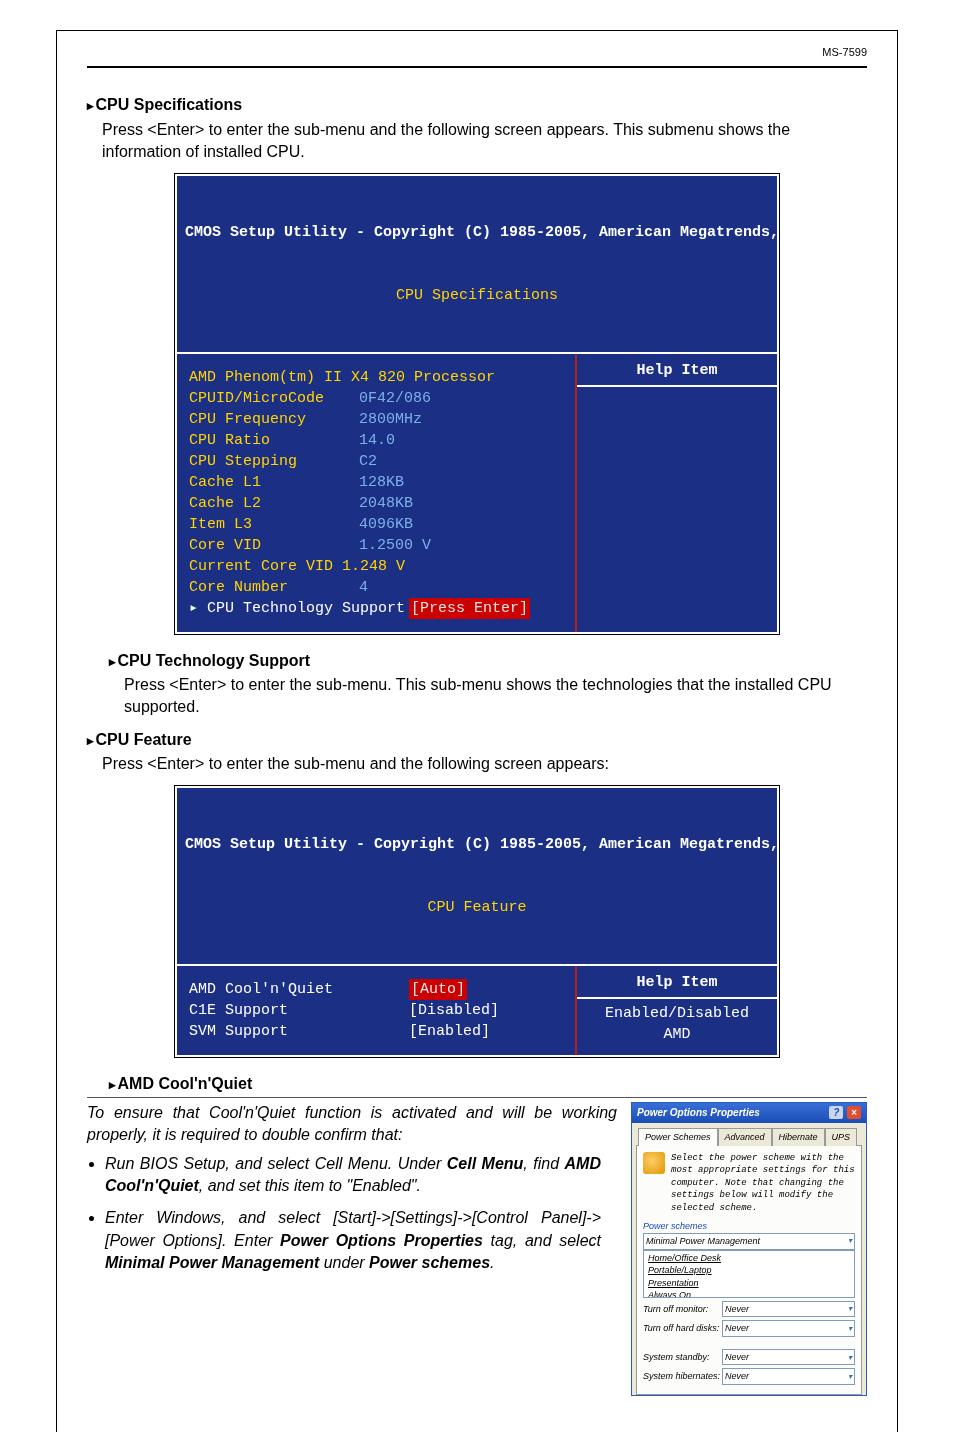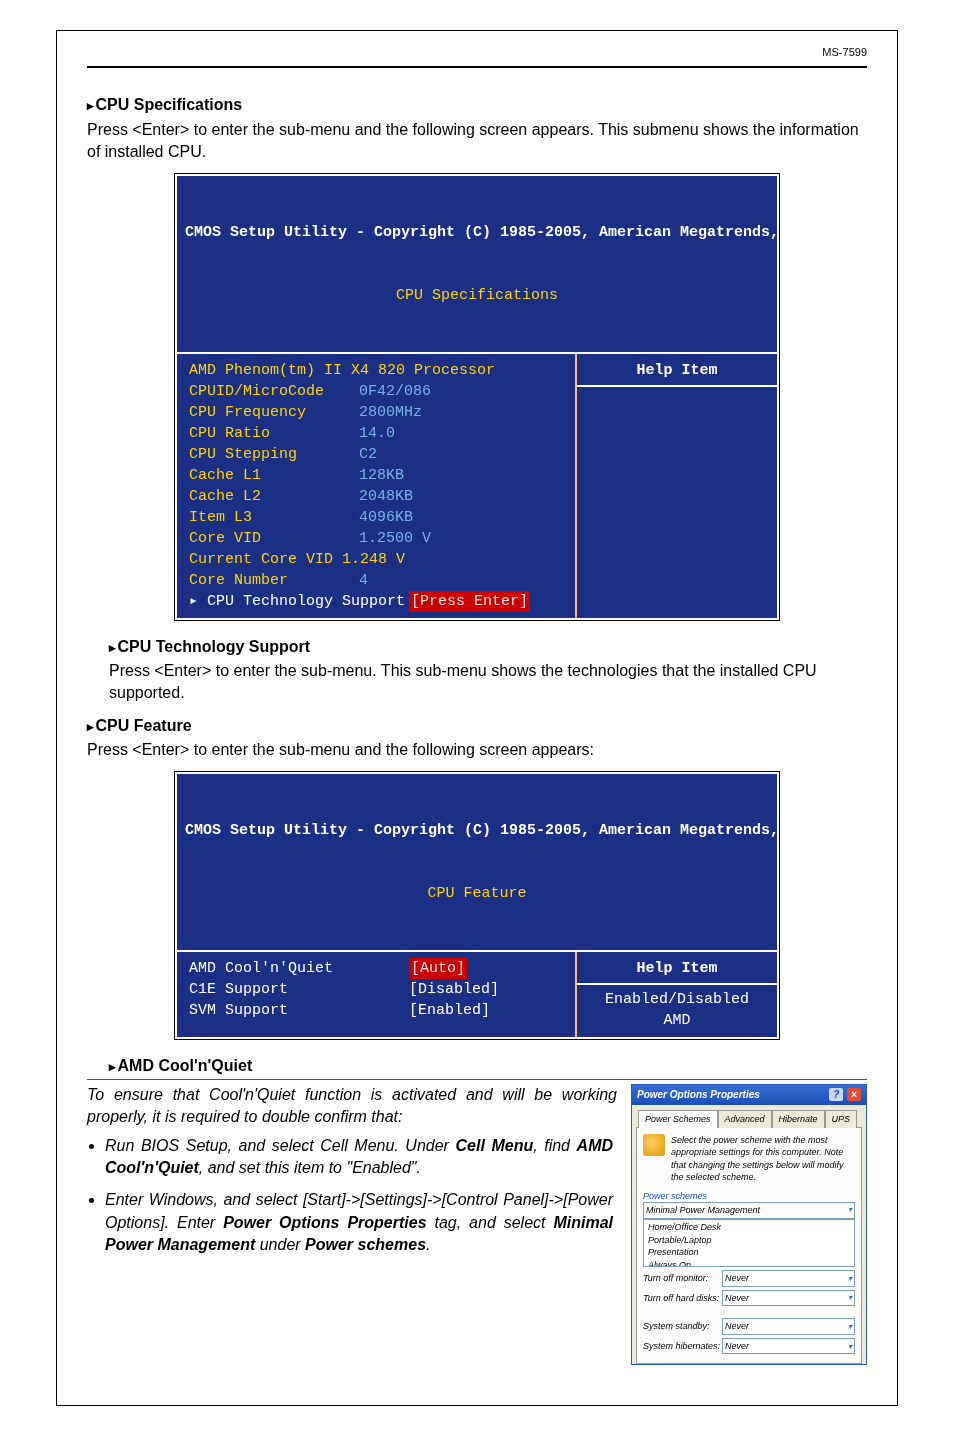--- a/index.html
+++ b/index.html
@@ -33,21 +33,21 @@
   .tri-label {
     font-weight: bold;
     margin-top: 4px;
   }
   .tri::before {
     content: "\25B8";
     font-size: 13px;
     margin-right: 2px;
   }
   .body-text {
-    margin: 2px 0 10px 0;
+    margin: 2px 0 10px 15px;
   }
   .indent {
     margin-left: 22px;
   }
   .bios-box {
     border: 2px solid #fff;
     outline: 1px solid #000;
     background: #1b2f85;
     color: #fff;
     font-family: "Courier New", monospace;
@@ -61,22 +61,22 @@
     white-space: pre;
     border-bottom: 2px solid #fff;
   }
   .bios-title .line1 { color: #fff; font-weight: bold; }
   .bios-title .line2 { color: #ffd400; }
   .bios-body {
     display: flex;
   }
   .bios-left {
     flex: 1;
-    padding: 6px 12px;
-    border-right: 2px solid #fdba74;
+    padding: 13px 12px;
+    border-right: 2px solid #b91c1c;
   }
   .bios-right {
     width: 180px;
     padding: 6px 10px;
     text-align: center;
   }
   .bios-row {
     display: flex;
   }
   .bios-key {
@@ -116,21 +116,21 @@
   }
   .col-left {
     flex: 1;
     font-style: italic;
   }
   .col-right {
     width: 236px;
   }
   ul.bullets {
     list-style: disc;
-    margin: 6px 4px 0 18px;
+    margin: 6px 16px 0 18px;
     padding: 0;
   }
   ul.bullets li {
     margin-bottom: 10px;
     text-align: justify;
   }
   .bold-ns { font-weight: bold; }
   .win-dialog {
     border: 1px solid #2a5bbd;
     background: #ece9d8;
@@ -178,20 +178,21 @@
   .win-panel {
     background: #fcfcfa;
     border: 1px solid #999;
     margin: 0 4px;
     padding: 6px;
   }
   .win-info {
     display: flex;
     gap: 6px;
     margin-bottom: 6px;
+    font-family: Liberation Mono, monospace;
   }
   .win-icon {
     width: 22px;
     height: 22px;
     background: radial-gradient(circle at 40% 40%, #fc6, #d90);
     border-radius: 3px;
     flex-shrink: 0;
   }
   .win-group-label {
     color: #1a4db5;
@@ -202,21 +203,21 @@
     background: #fff;
     width: 100%;
     box-sizing: border-box;
     font-size: 9px;
     padding: 1px 2px;
   }
   .win-list {
     height: 48px;
     overflow: hidden;
   }
-  .win-list div { padding: 0 2px; }
+  .win-list div { padding: 0 2px; text-decoration: underline; }
   .win-field {
     display: flex;
     align-items: center;
     margin: 3px 0;
     gap: 1px;
   }
   .win-field label { width: 78px; }
   .win-field .win-select { flex: 1; display: flex; justify-content: space-between; align-items: center; text-align: right; }
   .win-select .arrow { color: #316ac5; font-size: 8px; }
 </style>

